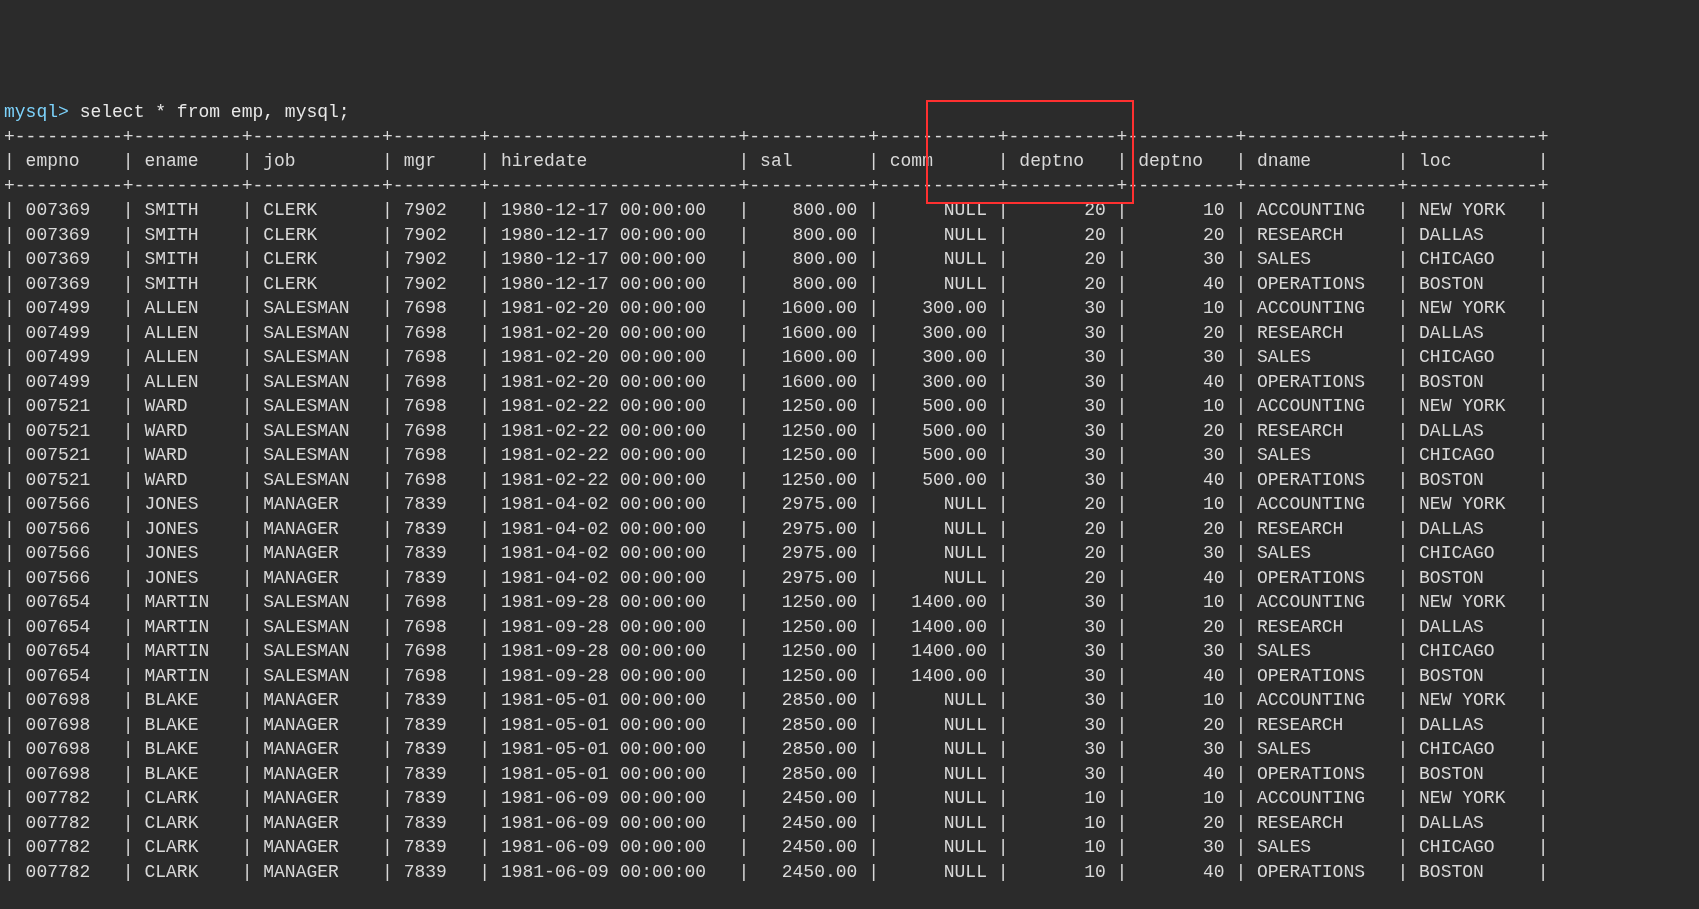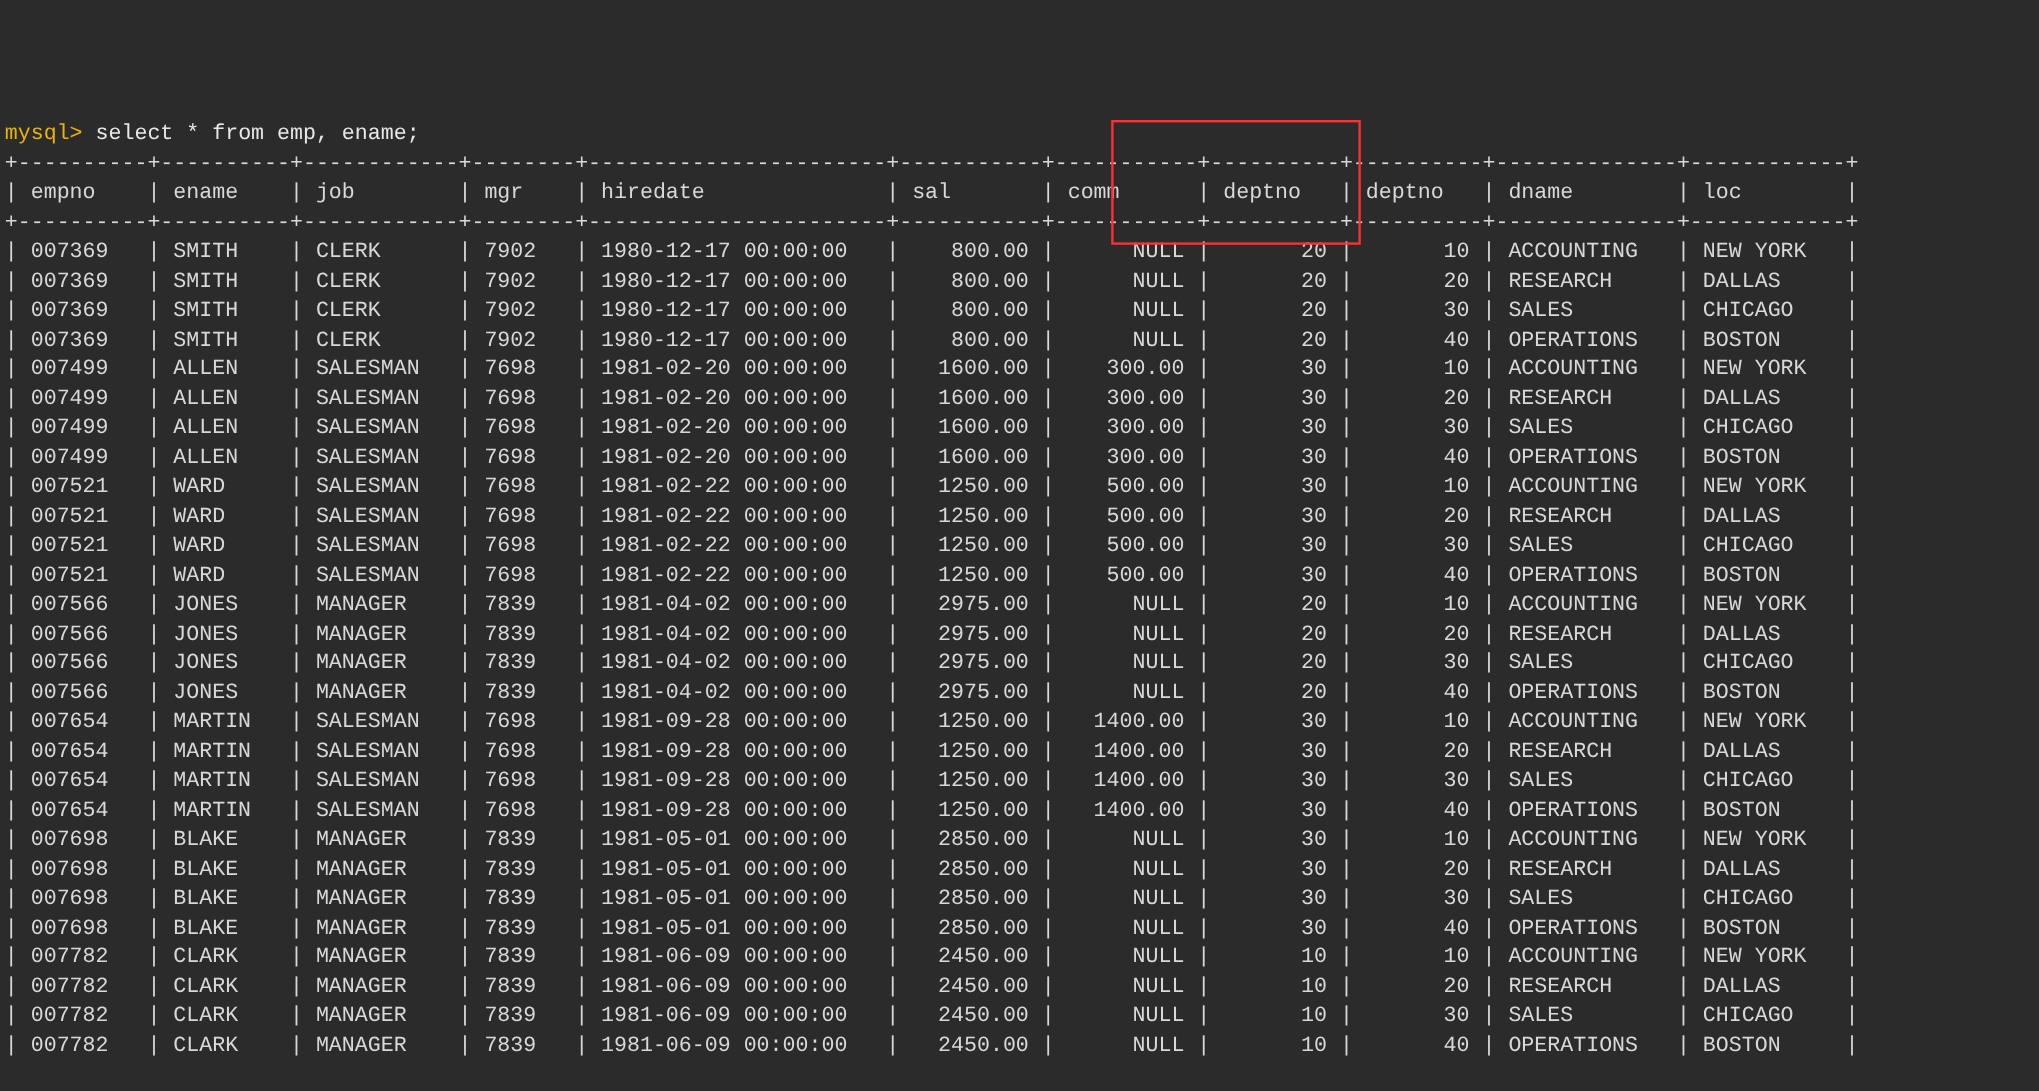--- a/index.html
+++ b/index.html
@@ -11,37 +11,37 @@
     font-size: 18px;
     line-height: 24.5px;
     white-space: pre;
     overflow: hidden;
     position: relative;
   }
   .terminal {
     padding: 2px 0 0 4px;
   }
   .prompt {
-    color: #eab308;
+    color: #7dd3fc;
   }
   .query {
     color: #e8e8e8;
   }
   .highlight-box {
     position: absolute;
     border: 2px solid #ff3030;
     pointer-events: none;
   }
 </style>
 </head>
 <body>
 
 
 
-<div class="terminal"><span class="prompt">mysql&gt;</span> <span class="query">select * from emp, ename;</span>
+<div class="terminal"><span class="prompt">mysql&gt;</span> <span class="query">select * from emp, mysql;</span>
 <span id="ascii-table">+----------+----------+------------+--------+-----------------------+-----------+-----------+----------+----------+--------------+------------+
 | empno    | ename    | job        | mgr    | hiredate              | sal       | comm      | deptno   | deptno   | dname        | loc        |
 +----------+----------+------------+--------+-----------------------+-----------+-----------+----------+----------+--------------+------------+
 | 007369   | SMITH    | CLERK      | 7902   | 1980-12-17 00:00:00   |    800.00 |      NULL |       20 |       10 | ACCOUNTING   | NEW YORK   |
 | 007369   | SMITH    | CLERK      | 7902   | 1980-12-17 00:00:00   |    800.00 |      NULL |       20 |       20 | RESEARCH     | DALLAS     |
 | 007369   | SMITH    | CLERK      | 7902   | 1980-12-17 00:00:00   |    800.00 |      NULL |       20 |       30 | SALES        | CHICAGO    |
 | 007369   | SMITH    | CLERK      | 7902   | 1980-12-17 00:00:00   |    800.00 |      NULL |       20 |       40 | OPERATIONS   | BOSTON     |
 | 007499   | ALLEN    | SALESMAN   | 7698   | 1981-02-20 00:00:00   |   1600.00 |    300.00 |       30 |       10 | ACCOUNTING   | NEW YORK   |
 | 007499   | ALLEN    | SALESMAN   | 7698   | 1981-02-20 00:00:00   |   1600.00 |    300.00 |       30 |       20 | RESEARCH     | DALLAS     |
 | 007499   | ALLEN    | SALESMAN   | 7698   | 1981-02-20 00:00:00   |   1600.00 |    300.00 |       30 |       30 | SALES        | CHICAGO    |

